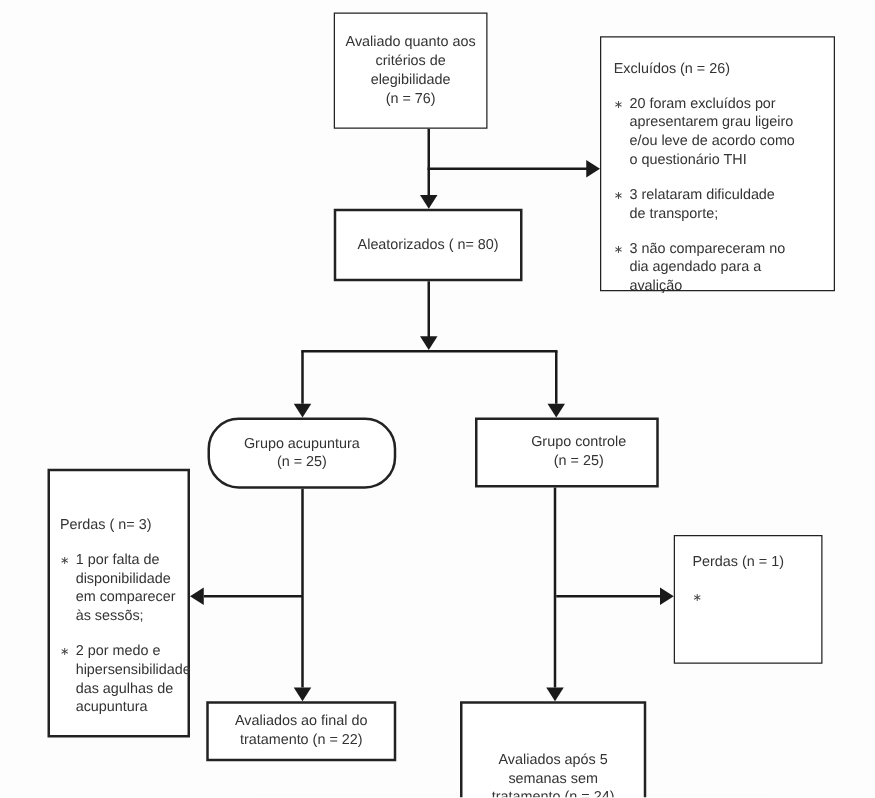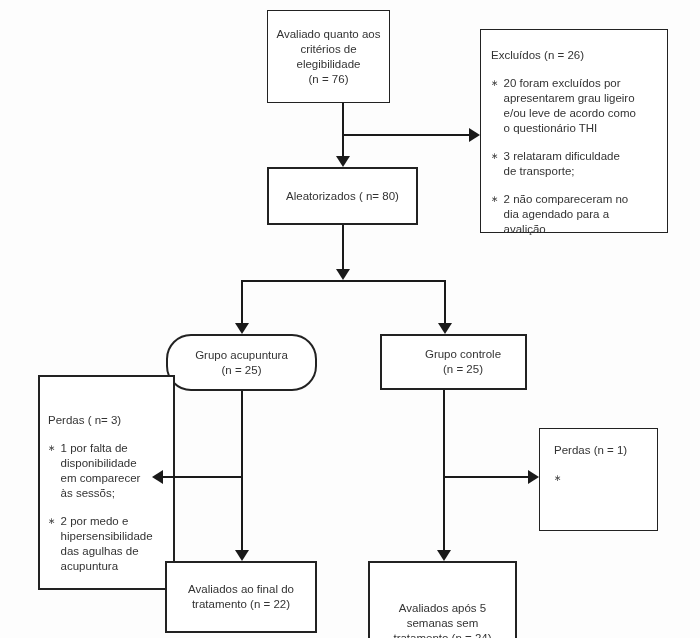--- a/index.html
+++ b/index.html
@@ -41,41 +41,41 @@
 e/ou leve de acordo como
 o questionário THI</span>
     </div>
     <div class="bullet">
       <span class="glyph">∗</span>
       <span class="pre">3 relataram dificuldade
 de transporte;</span>
     </div>
     <div class="bullet">
       <span class="glyph">∗</span>
-      <span class="pre">2 não compareceram no
+      <span class="pre">3 não compareceram no
 dia agendado para a
 avalição</span>
     </div>
   </div>
 
   <div class="box bd2 center" style="left:267px;top:167px;width:151px;height:58px;">
     <span class="pre">Aleatorizados ( n= 80)</span>
   </div>
 
   <div class="box bd2 center" style="left:166px;top:334px;width:151px;height:57px;border-radius:25px;">
     <span class="pre">Grupo acupuntura
 (n = 25)</span>
   </div>
 
   <div class="box bd2 center" style="left:380px;top:334px;width:147px;height:56px;padding-left:19px;">
     <span class="pre">Grupo controle
 (n = 25)</span>
   </div>
 
-  <div class="box bd2" style="left:38px;top:375px;width:137px;height:215px;padding:36px 4px 8px 8px;">
+  <div class="box bd2" style="left:38px;top:375px;width:114px;height:215px;padding:36px 4px 8px 8px;">
     <div class="btitle">Perdas ( n= 3)</div>
     <div class="bullet">
       <span class="glyph">∗</span>
       <span class="pre">1 por falta de
 disponibilidade
 em comparecer
 às sessõs;</span>
     </div>
     <div class="bullet">
       <span class="glyph">∗</span>
@@ -86,21 +86,21 @@
     </div>
   </div>
 
   <div class="box" style="left:539px;top:428px;width:119px;height:103px;padding:14px 4px 6px 14px;">
     <div class="btitle">Perdas (n = 1)</div>
     <div class="bullet">
       <span class="glyph">∗</span>
     </div>
   </div>
 
-  <div class="box bd2 center" style="left:165px;top:561px;width:152px;height:72px;">
+  <div class="box bd2 center" style="left:165px;top:561px;width:152px;height:48px;">
     <span class="pre">Avaliados ao final do
 tratamento (n = 22)</span>
   </div>
 
   <div class="box bd2 center" style="left:368px;top:561px;width:149px;height:87px;align-items:flex-end;">
     <span class="pre">Avaliados após 5
 semanas sem
 tratamento (n = 24)</span>
   </div>
 

